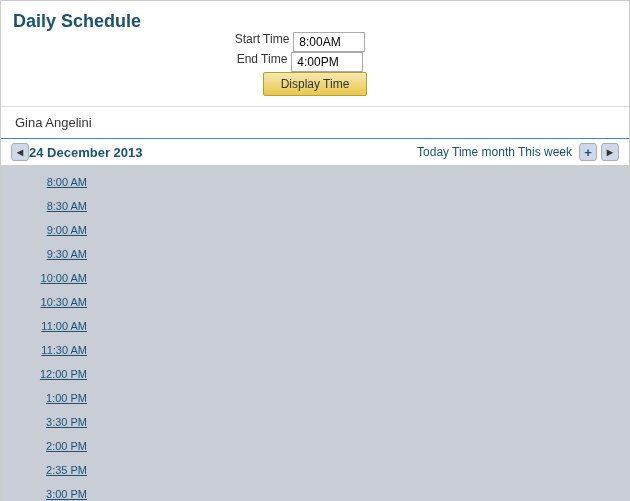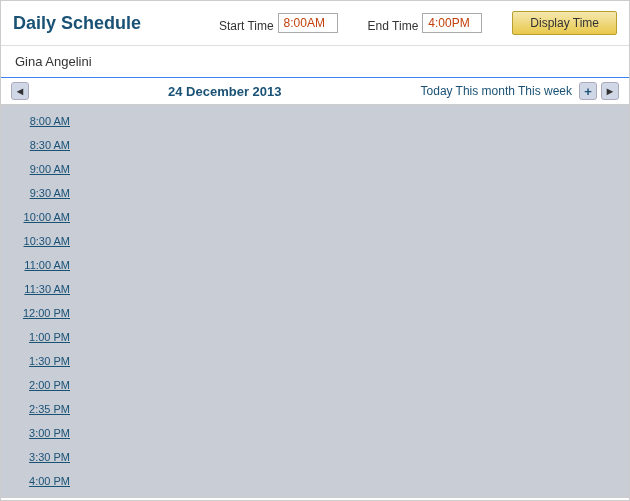--- a/index.html
+++ b/index.html
@@ -12,44 +12,45 @@
       border: 1px solid #ccc;
     }
 
     
     .header {
       display: flex;
       align-items: center;
       padding: 10px 12px;
       border-bottom: 1px solid #ddd;
       background: #fff;
+      flex-direction: column;
     }
     .header-title {
       font-size: 18px;
       font-weight: bold;
       color: #1a5276;
       margin-right: auto;
     }
     .header-field {
       display: flex;
-      align-items: flex-end;
+      align-items: flex-start;
       margin-right: 30px;
     }
     .header-field label {
       font-size: 12px;
       color: #333;
       margin-right: 4px;
       white-space: nowrap;
     }
     .time-input {
       border: 1px solid #aaa;
       padding: 2px 5px;
       font-size: 12px;
-      width: 60px;
-      color: #c2410c;
+      width: 72px;
+      color: #000000;
     }
     .display-time-btn {
       background: linear-gradient(to bottom, #f5e8b0, #e8c84a);
       border: 1px solid #b8a030;
       padding: 4px 17px;
       font-size: 12px;
       cursor: pointer;
       color: #333;
       border-radius: 2px;
     }
@@ -77,21 +78,20 @@
       border: 1px solid #aab;
       border-radius: 3px;
       display: flex; align-items: center; justify-content: center;
       cursor: pointer;
       font-size: 11px;
       color: #333;
       user-select: none;
     }
     .cal-date {
       flex: 1;
-      text-align: center;
       font-size: 13px;
       font-weight: bold;
       color: #1a5276;
     }
     .nav-links {
       display: flex;
       align-items: center;
       gap: 3px;
     }
     .nav-link {
@@ -119,21 +119,21 @@
     .schedule-grid {
       background: #c8cdd6;
       padding: 4px 0 4px 0;
       min-height: 360px;
       border-bottom: 1px solid #ccc;
     }
     .time-row {
       display: flex;
       align-items: center;
       height: 24px;
-      padding: 0 7px;
+      padding: 0 24px;
     }
     .time-label {
       width: 70px;
       text-align: right;
       font-size: 11px;
       color: #1a5276;
       text-decoration: underline;
       cursor: pointer;
       padding-right: 8px;
     }
@@ -161,21 +161,21 @@
 
 <div class="user-row">
   <span>Gina Angelini</span>
 </div>
 
 <div class="cal-nav">
   <div class="nav-arrow">◄</div>
   <span class="cal-date">24 December 2013</span>
   <div class="nav-links">
     <a class="nav-link">Today</a>
-    <a class="nav-link">This month</a>
+    <a class="nav-link">Time month</a>
     <a class="nav-link">This week</a>
     <div class="add-btn">+</div>
   </div>
   <div class="nav-arrow">►</div>
 </div>
 
 <div class="schedule-grid" id="schedule-grid">
 <div class="time-row">
       <span class="time-label">8:00 AM</span>
       <div class="time-cell"></div>
@@ -210,21 +210,21 @@
     </div>
     <div class="time-row">
       <span class="time-label">12:00 PM</span>
       <div class="time-cell"></div>
     </div>
     <div class="time-row">
       <span class="time-label">1:00 PM</span>
       <div class="time-cell"></div>
     </div>
     <div class="time-row">
-      <span class="time-label">1:30 PM</span>
+      <span class="time-label">3:30 PM</span>
       <div class="time-cell"></div>
     </div>
     <div class="time-row">
       <span class="time-label">2:00 PM</span>
       <div class="time-cell"></div>
     </div>
     <div class="time-row">
       <span class="time-label">2:35 PM</span>
       <div class="time-cell"></div>
     </div>

